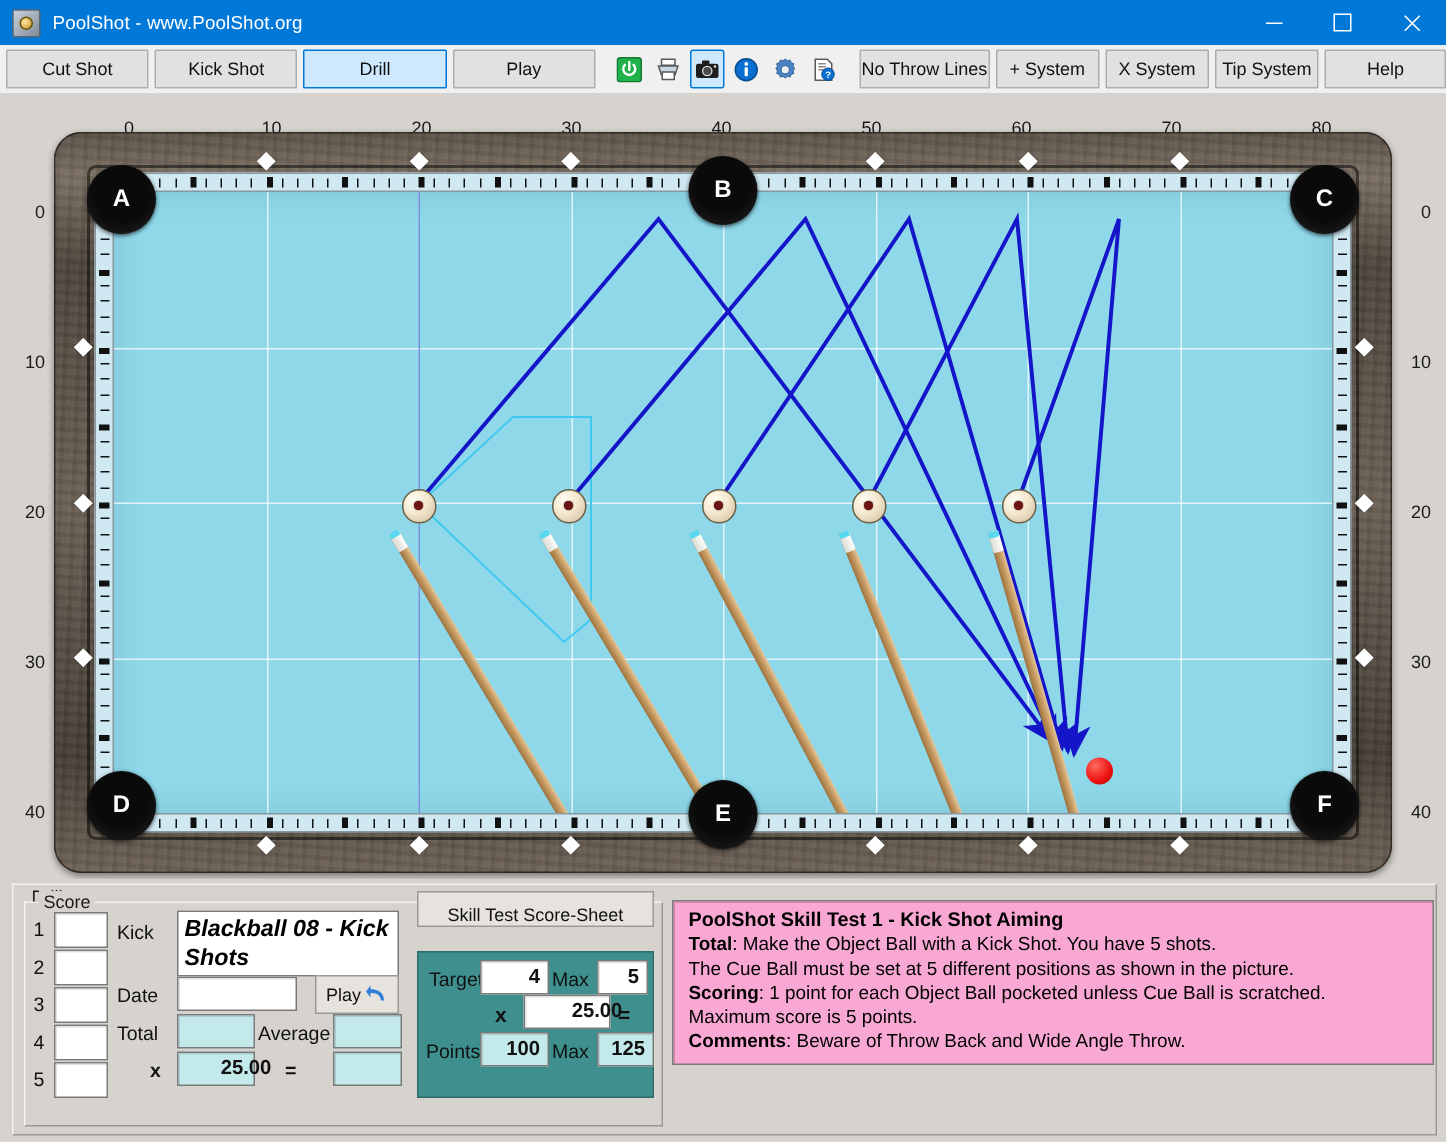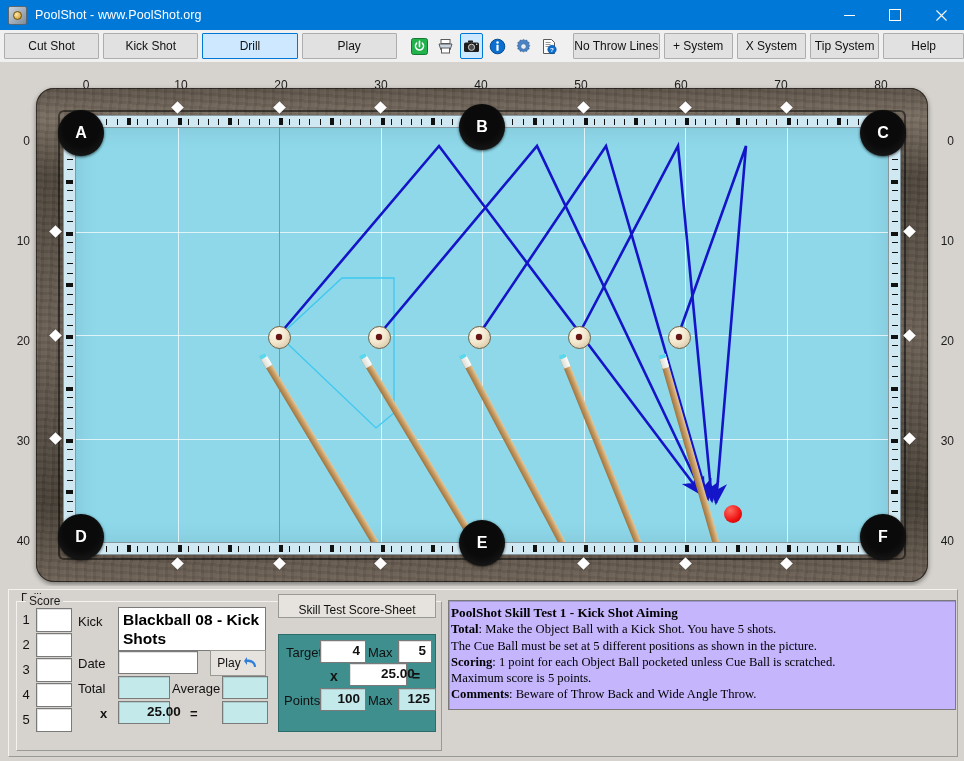--- a/index.html
+++ b/index.html
@@ -169,25 +169,24 @@
     position:absolute;background:#e6e3de;border:1px solid #9a9a94;
     font-size:12px;color:#111;display:flex;align-items:center;justify-content:center;
   }
   .teal{position:absolute;background:#3f8f8f;border:1px solid #2e6b6b;}
   .name-box{
     position:absolute;background:#fff;border:1px solid #7a7a7a;
     font-size:15.5px;font-weight:bold;color:#000;padding:2px 4px;line-height:19px;
     box-sizing:border-box;
   }
   .instr{
-    position:absolute;background:#c4b5fd;border:1px solid #7a7a7a;
+    position:absolute;background:#f9a8d4;border:1px solid #7a7a7a;
     box-shadow:inset 1px 1px 0 rgba(0,0,0,.18);
-    font-size:12.6px;color:#000;line-height:16.3px;padding:4px 2px;box-sizing:border-box;
+    font-size:12.6px;color:#000;line-height:16.3px;padding:4px 10px;box-sizing:border-box;
     overflow:hidden;
-    font-family:Liberation Serif, serif;
   }
   .instr b{font-weight:bold;}
   .instr .hdr{font-weight:bold;font-size:13.2px;}
 </style>
 </head>
 <body>
 
 <div class="app">
 
   <div class="titlebar">
@@ -665,21 +664,21 @@
     <div class="num" style="left:18px;top:51px;width:16px;">2</div>
     <div class="cell" style="left:36px;top:47px;width:34px;height:22px;"></div>
     <div class="num" style="left:18px;top:76px;width:16px;">3</div>
     <div class="cell" style="left:36px;top:72px;width:34px;height:22px;"></div>
     <div class="num" style="left:18px;top:101px;width:16px;">4</div>
     <div class="cell" style="left:36px;top:97px;width:34px;height:22px;"></div>
     <div class="num" style="left:18px;top:126px;width:16px;">5</div>
     <div class="cell" style="left:36px;top:122px;width:34px;height:22px;"></div>
 
     <div class="lbl" style="left:78px;top:28px;">Kick</div>
-    <div class="name-box" style="left:118px;top:21px;width:148px;height:44px;">Blackball 08 - Kick Shots</div>
+    <div class="name-box" style="left:118px;top:21px;width:148px;height:44px;font-style:italic;">Blackball 08 - Kick Shots</div>
 
     <div class="lbl" style="left:78px;top:70px;">Date</div>
     <div class="cell" style="left:118px;top:65px;width:78px;height:21px;"></div>
     <div class="btn-flat" style="left:210px;top:64px;width:54px;height:24px;">
       <span style="font-size:12px;">Play</span>
       <svg width="16" height="14" viewBox="0 0 16 14" style="margin-left:2px;">
         <path d="M13 11 C13 5 8 3.5 4 3.5 L4 1 L1 5 L4 9 L4 6 C7 6 10.5 6.5 11 11 Z" fill="#2f7fd8"></path>
       </svg>
     </div>
 

